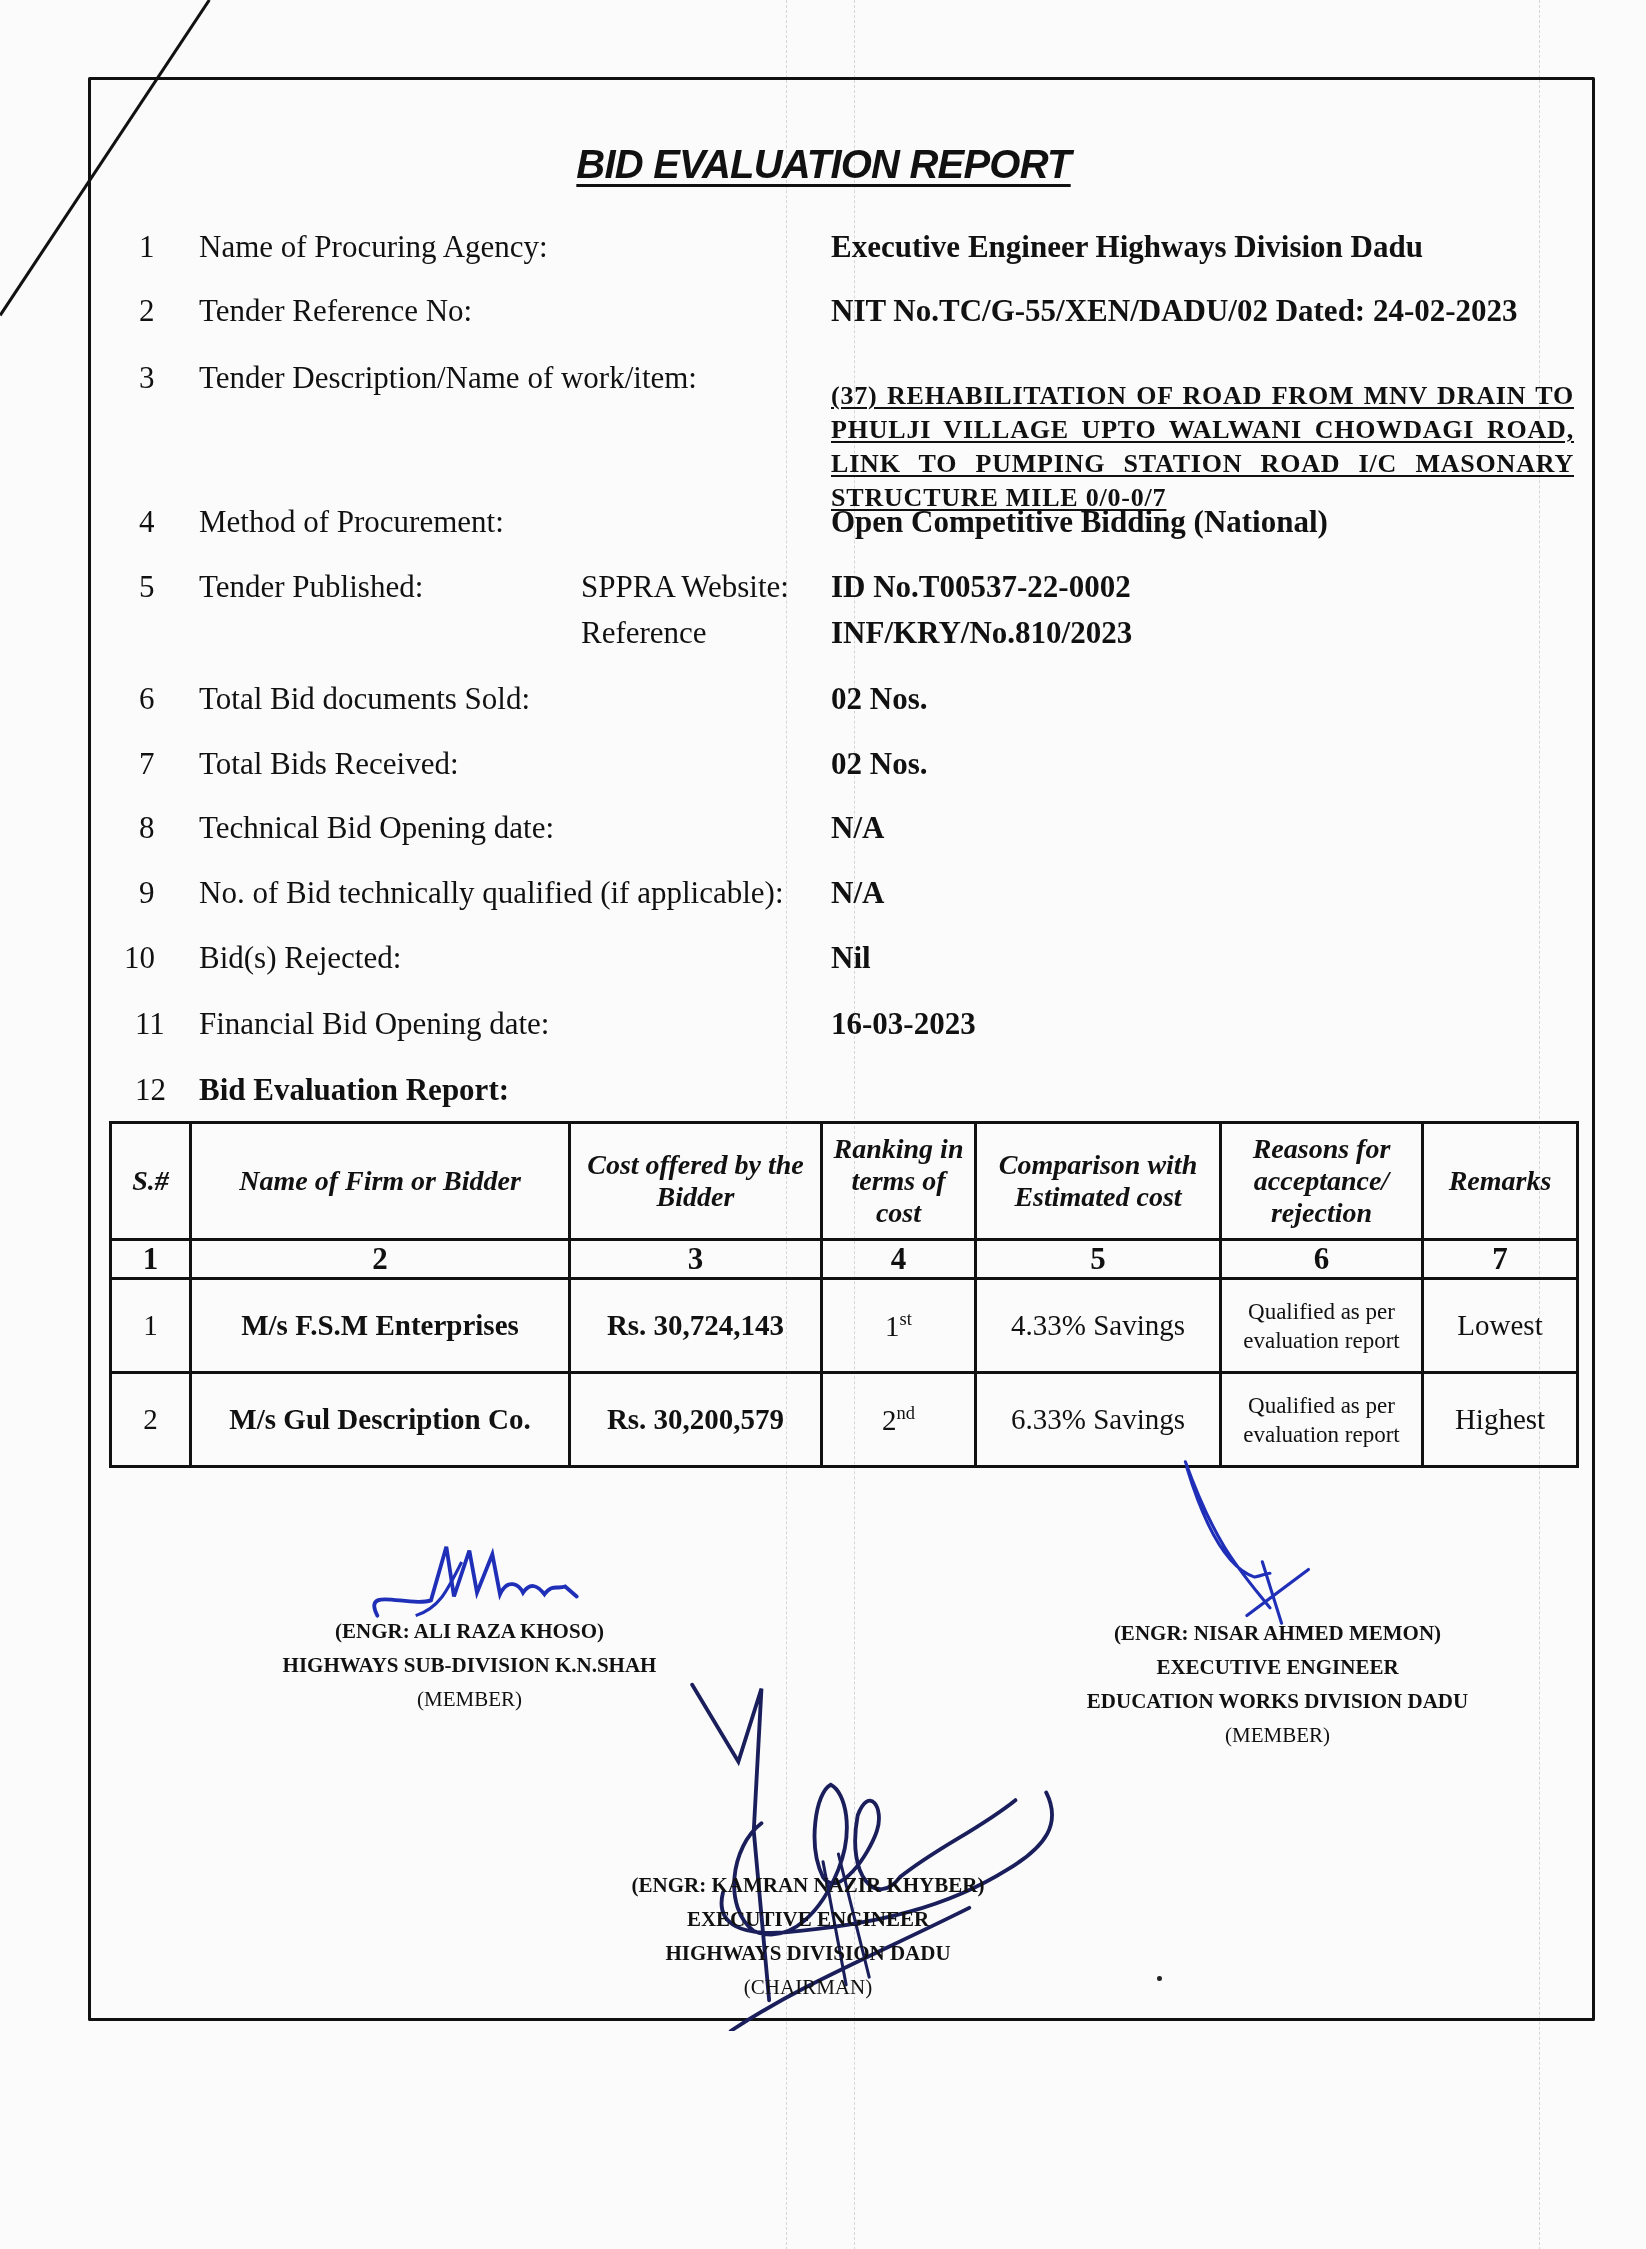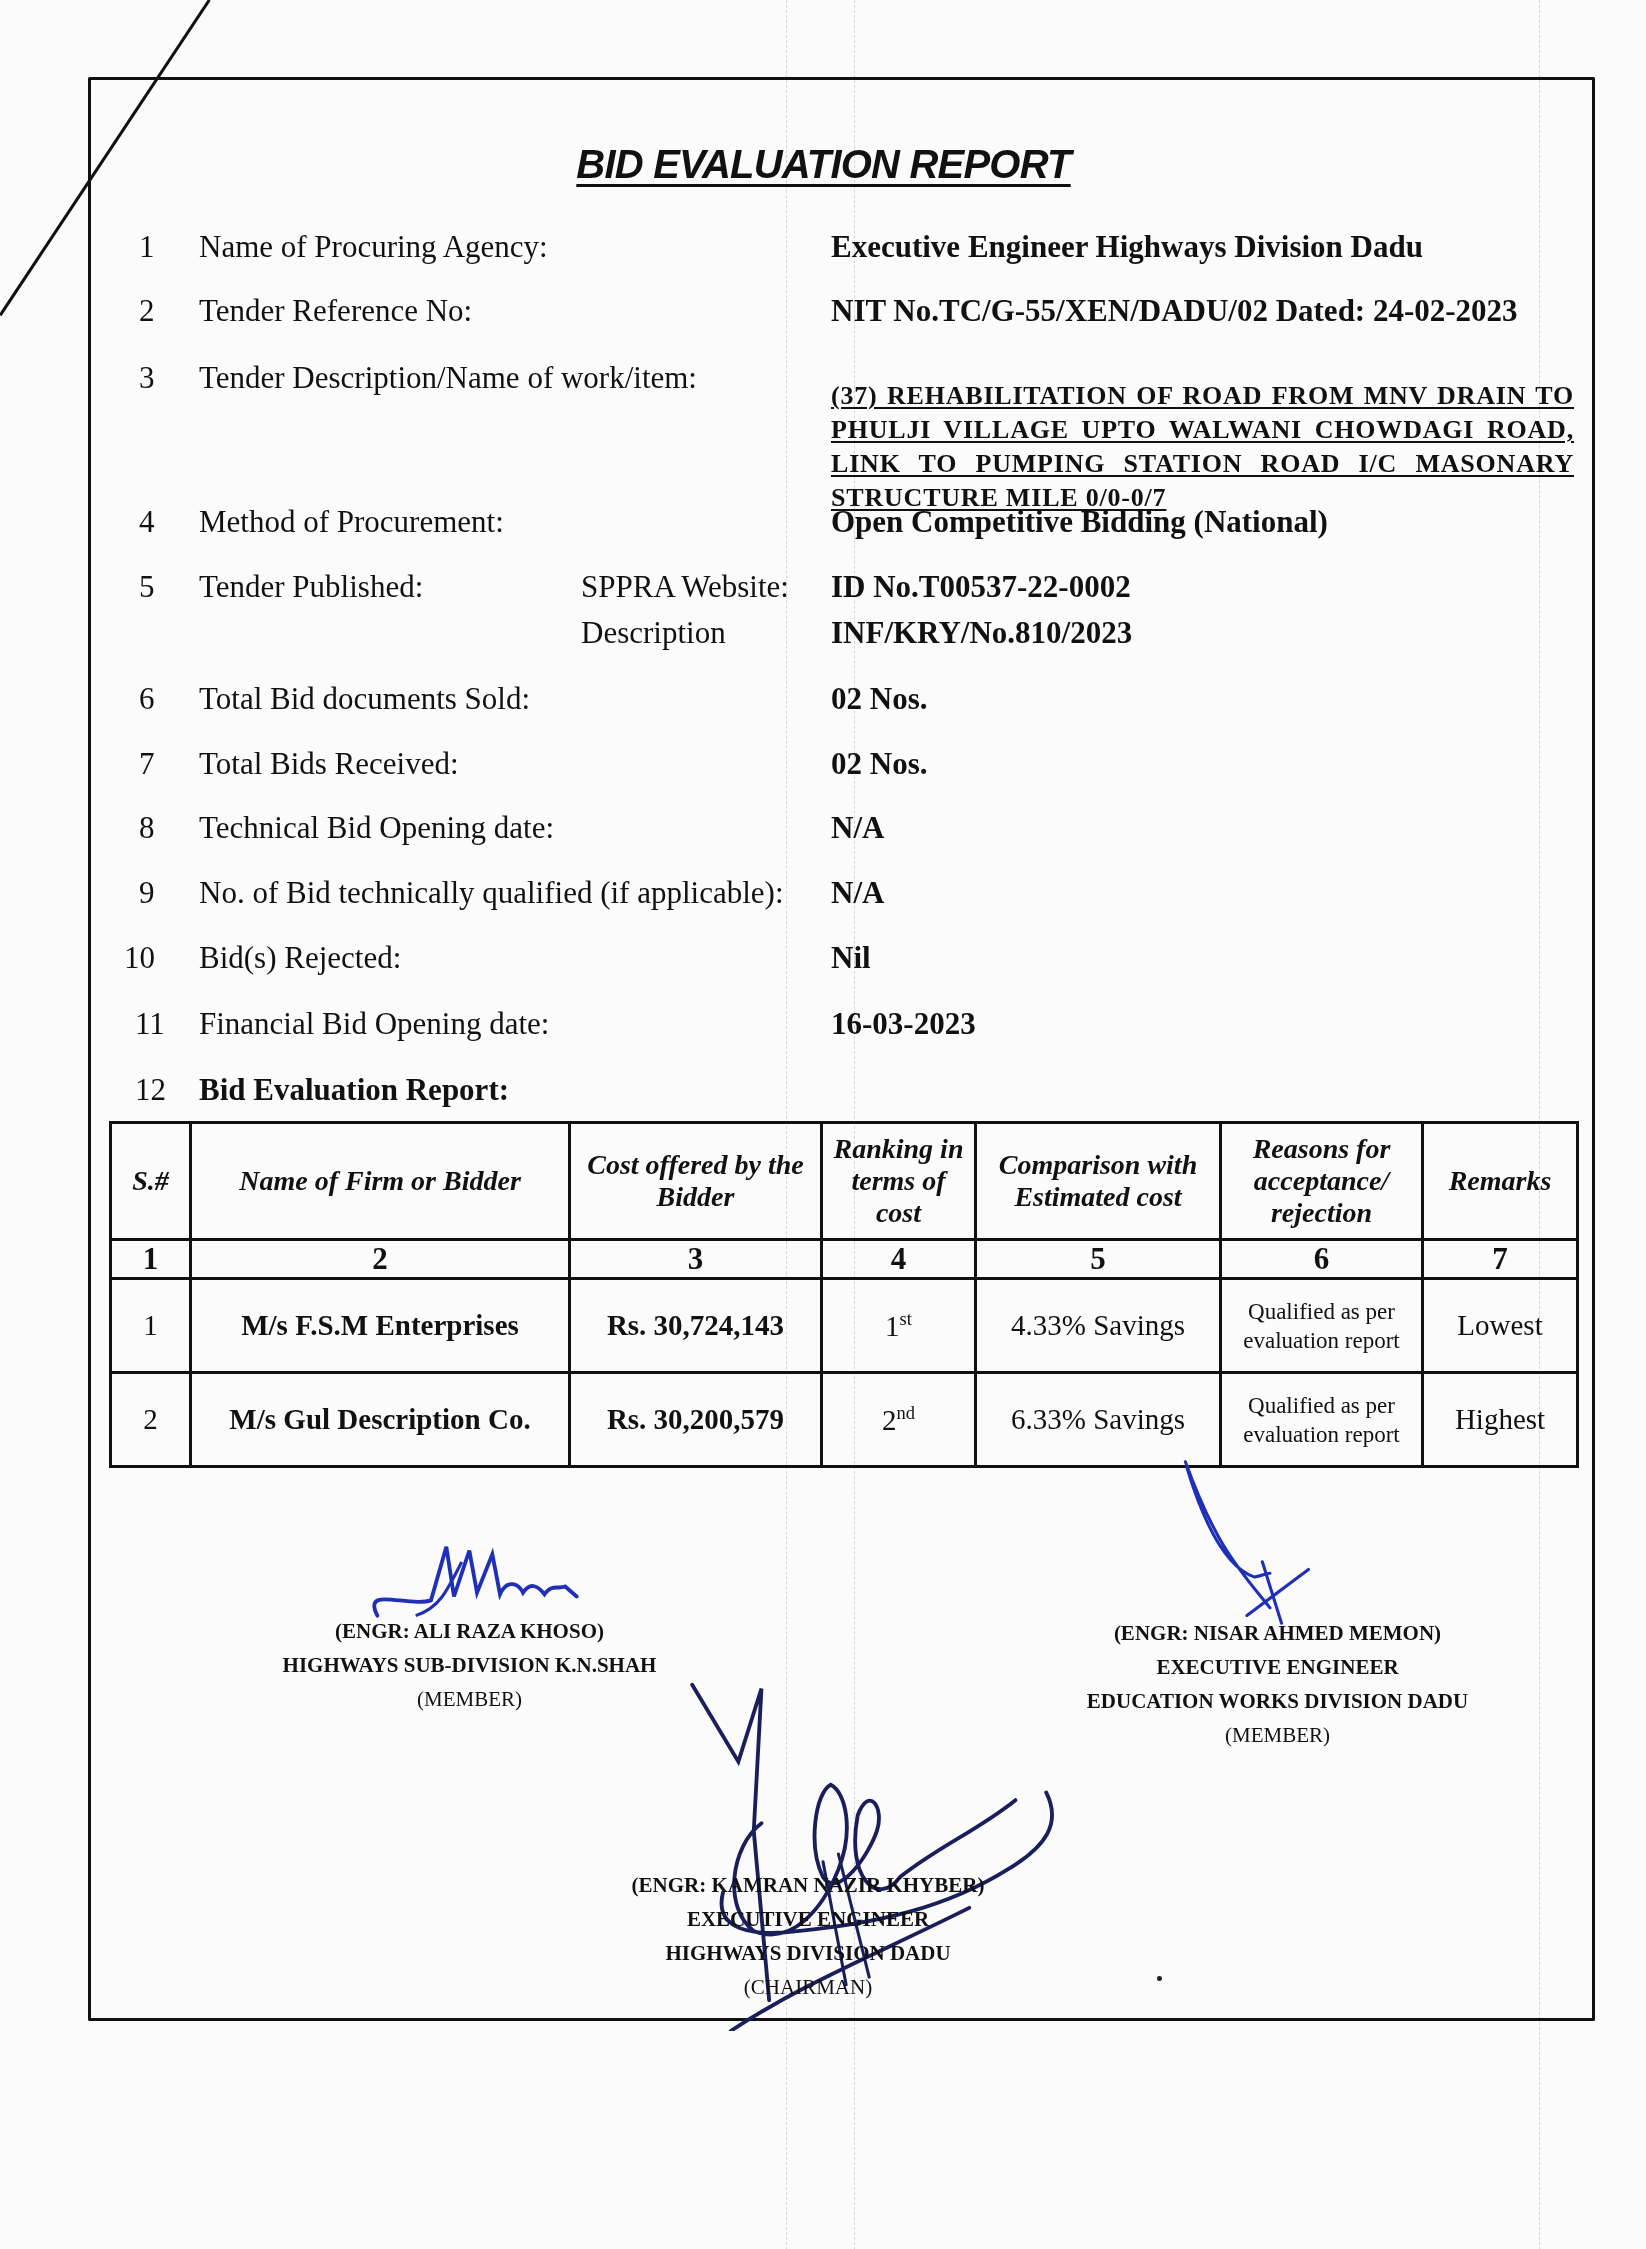--- a/index.html
+++ b/index.html
@@ -85,21 +85,21 @@
   <span class="label">Method of Procurement:</span>
   <span class="value">Open Competitive Bidding (National)</span>
 </div>
 <div class="row" style="top:568px;left:0;width:1647px">
   <span class="num">5</span>
   <span class="label">Tender Published:</span>
   <span class="sublabel">SPPRA Website:</span>
   <span class="value">ID No.T00537-22-0002</span>
 </div>
 <div class="row" style="top:614px;left:0;width:1647px">
-  <span class="sublabel">Description</span>
+  <span class="sublabel">Reference</span>
   <span class="value">INF/KRY/No.810/2023</span>
 </div>
 <div class="row" style="top:680px;left:0;width:1647px">
   <span class="num">6</span>
   <span class="label">Total Bid documents Sold:</span>
   <span class="value">02 Nos.</span>
 </div>
 <div class="row" style="top:745px;left:0;width:1647px">
   <span class="num">7</span>
   <span class="label">Total Bids Received:</span>

